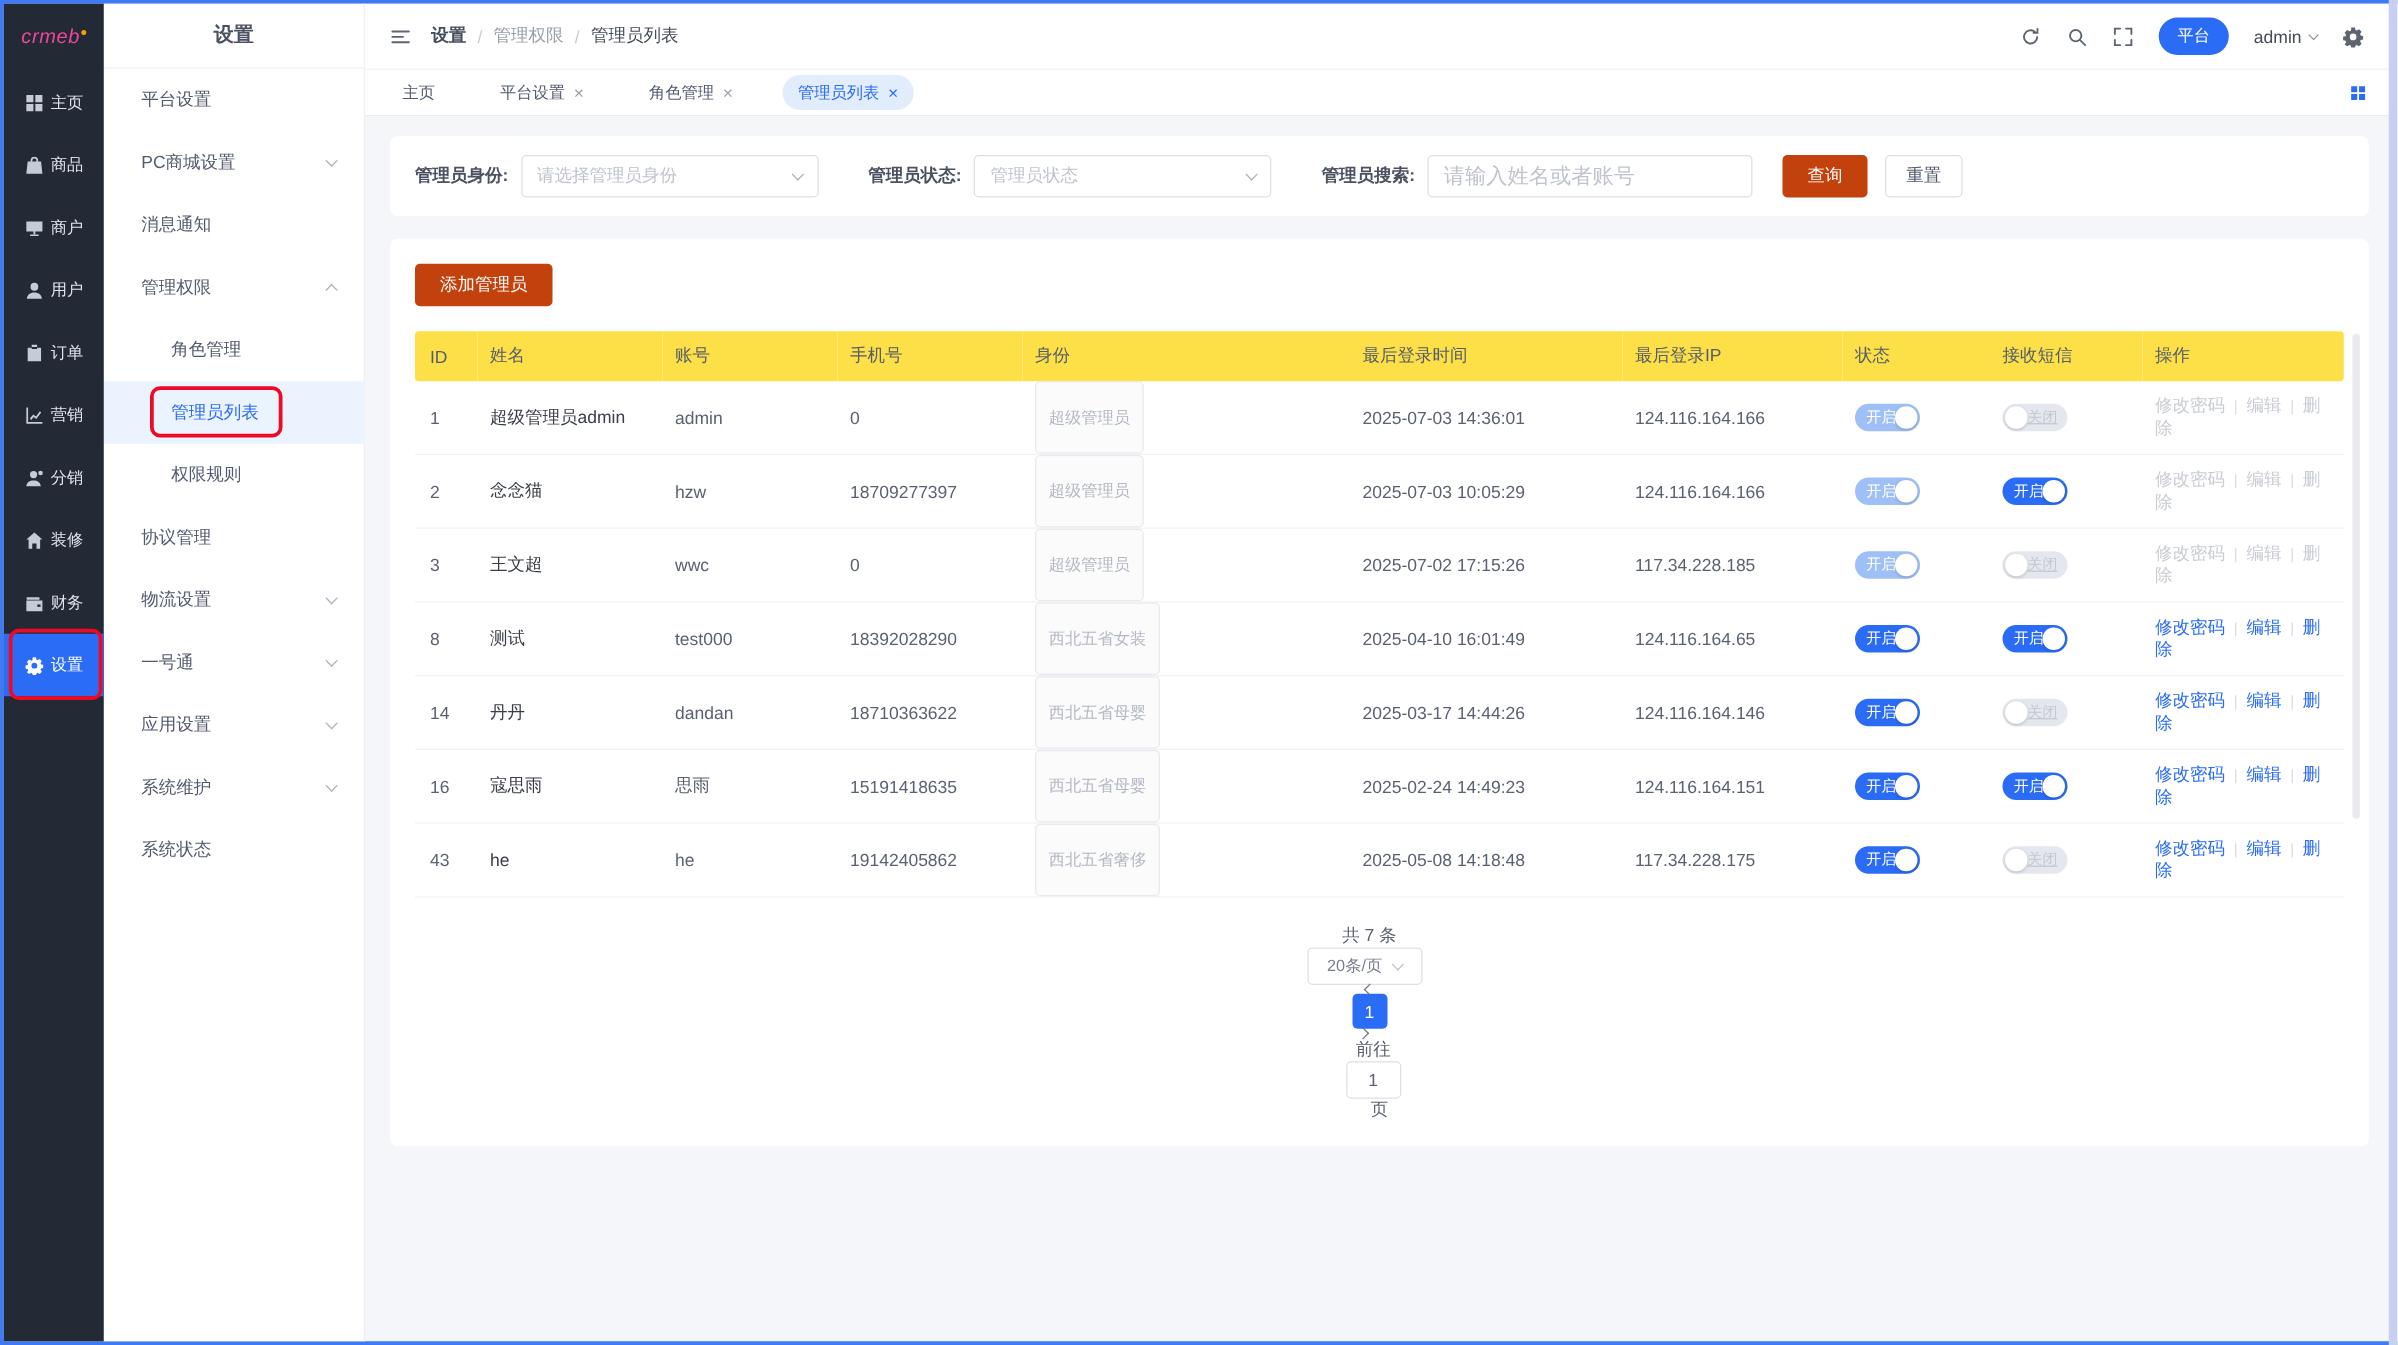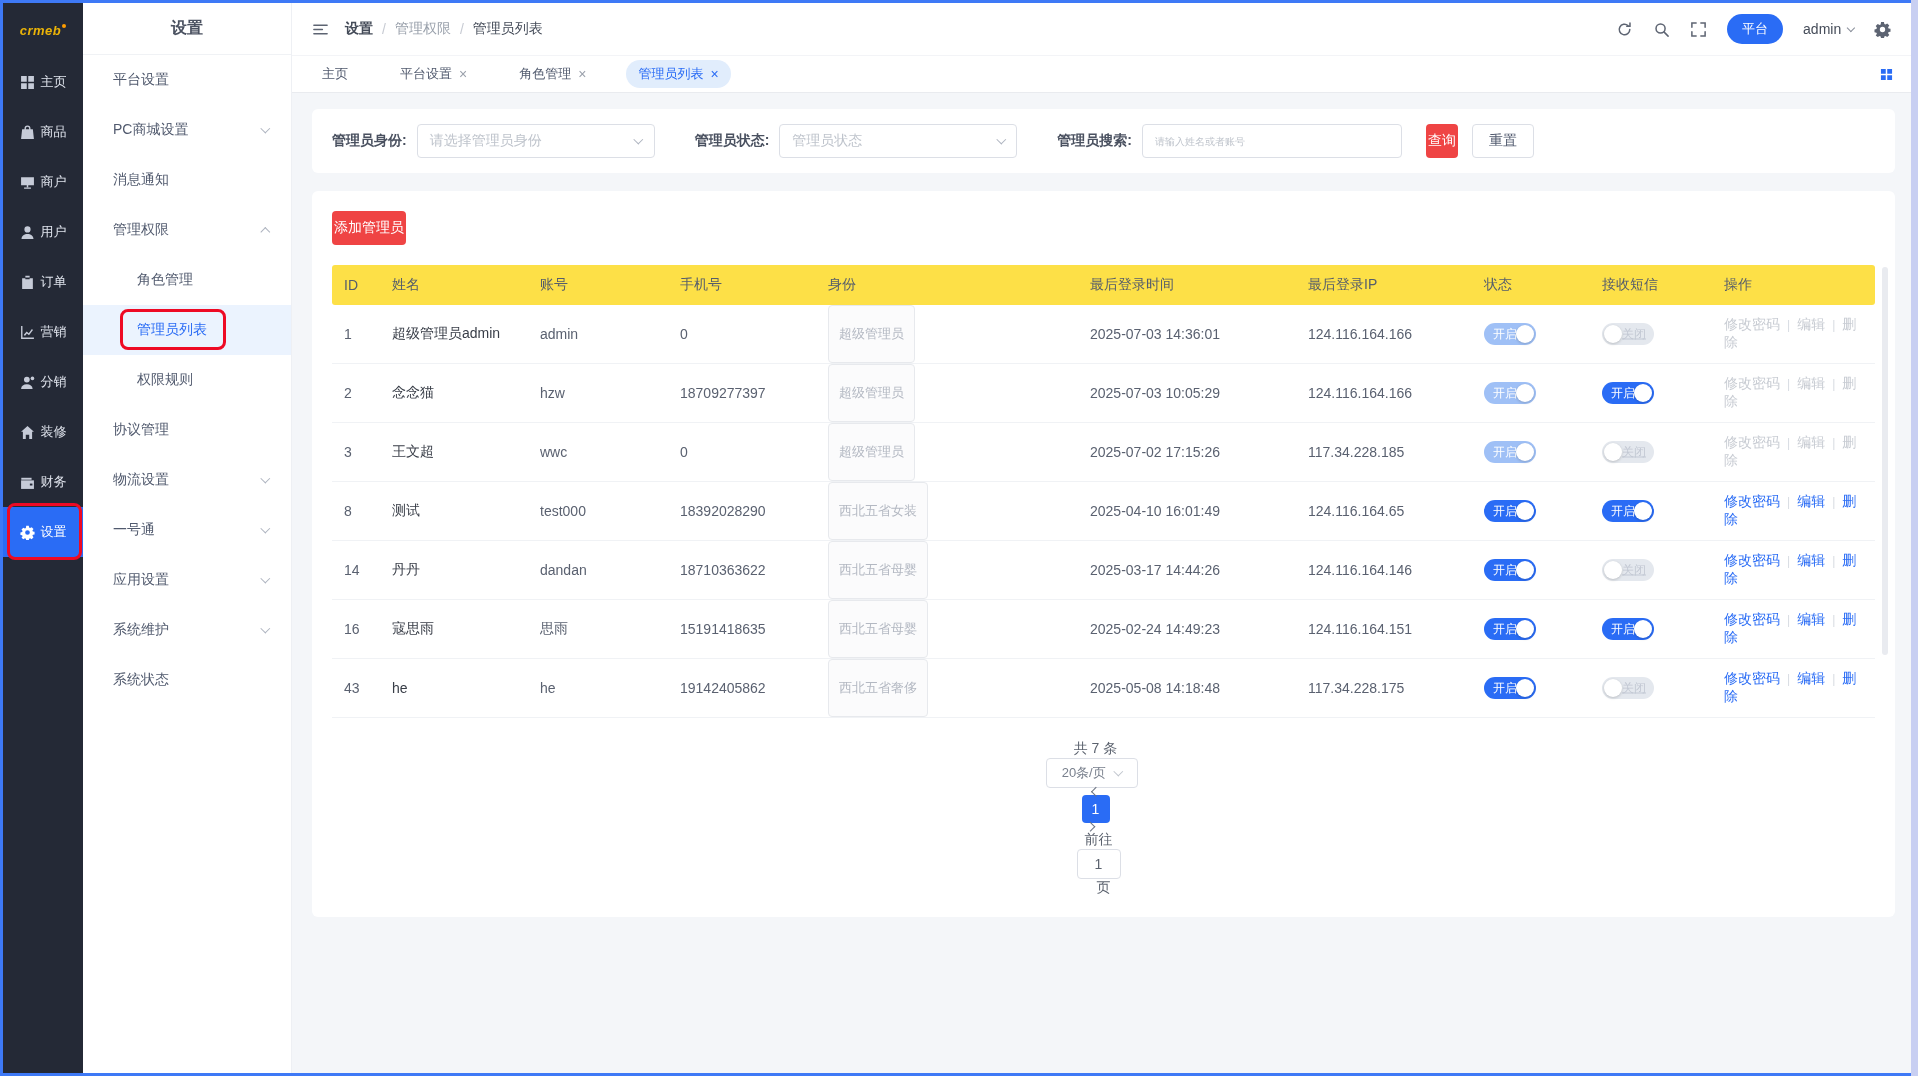--- a/index.html
+++ b/index.html
@@ -7,21 +7,21 @@
   body { font-family:"Liberation Sans","DejaVu Sans",sans-serif; font-size:14px; color:#515a6e; }
 
   .page { position:relative; width:1918px; height:1076px; display:flex;
           border-top:3px solid #3e79f6; border-left:3px solid #3e79f6; border-bottom:3px solid #3e79f6;
           background:#f4f6f9; }
   .right-strip { position:absolute; right:0; top:-3px; width:7px; height:1076px; background:#c8cff2; z-index:6; }
 
   
   .side { width:80px; background:#242936; flex:0 0 80px; display:flex; flex-direction:column; z-index:2; }
   .logo { height:54px; display:flex; align-items:center; justify-content:center;
-          color:#eab308; font-weight:bold; font-style:italic; font-size:13px; letter-spacing:.5px; }
+          color:#ec4899; font-weight:normal; font-style:italic; font-size:16px; letter-spacing:.5px; }
   .logo::after { content:""; width:4px; height:4px; border-radius:50%; background:#ff9c00; display:inline-block; margin:-8px 0 0 1px; }
   .s-item { height:50px; display:flex; align-items:center; justify-content:center; gap:6px;
             color:#dfe3ec; font-size:13px; cursor:pointer; }
   .s-item .s-icon { width:15px; height:15px; display:inline-flex; color:#c6cbd8; }
   .s-item .s-icon svg { width:15px; height:15px; }
   .s-item.active { background:#2a6cf5; color:#fff; }
   .s-item.active .s-icon { color:#fff; }
 
   
   .submenu { width:209px; flex:0 0 209px; background:#fff; z-index:1; border-right:1px solid #eef0f4; }
@@ -65,25 +65,25 @@
   .grid-icon svg { width:13px; height:13px; }
 
   .content { flex:1; padding:16px 16px 0 20px; overflow:hidden; }
 
   .filter-card { background:#fff; border-radius:6px; height:64px; display:flex; align-items:center; padding:0 20px; }
   .f-label { font-weight:bold; color:#4a5160; margin-right:10px; white-space:nowrap; }
   .f-select { width:238px; height:34px; border:1px solid #dcdfe6; border-radius:4px; display:flex;
               align-items:center; justify-content:space-between; padding:0 12px; margin-right:40px; cursor:pointer; background:#fff; }
   .f-select .ph { color:#bfc4cc; font-size:14px; }
   .f-input { width:260px; height:34px; border:1px solid #dcdfe6; border-radius:4px; padding:0 12px;
-             font-size:10px; color:#515a6e; font-family:inherit; outline:none; }
+             font-size:17px; color:#515a6e; font-family:inherit; outline:none; }
   .f-input::placeholder { color:#bfc4cc; }
   .btn { height:34px; border-radius:4px; font-size:14px; display:inline-flex; align-items:center;
          justify-content:center; cursor:pointer; border:none; font-family:inherit; }
-  .btn-primary { background:#ef4444; color:#fff; padding:0 2px;font-family:Liberation Mono, monospace; }
+  .btn-primary { background:#c2410c; color:#fff; padding:0 20px;font-family:Liberation Mono, monospace; }
   .btn-plain { background:#fff; color:#515a6e; border:1px solid #dcdfe6; padding:0 16px; }
   .q-btn { margin-left:24px; } .r-btn { margin-left:14px; }
 
   .table-card { background:#fff; border-radius:6px; margin-top:18px; padding:20px; position:relative; min-height:536px; }
   .tbl-scroll { position:absolute; right:7px; top:76px; width:6px; height:388px; background:#e9ebf0; border-radius:3px; }
 
   table { width:100%; border-collapse:collapse; table-layout:fixed; margin-top:20px; }
   thead th { background:#fde047; height:40px; font-weight:normal; font-size:14px; color:#555d6b;
              text-align:left; padding:0 10px; }
   thead th:first-child { padding-left:12px; border-radius:3px 0 0 3px; }

